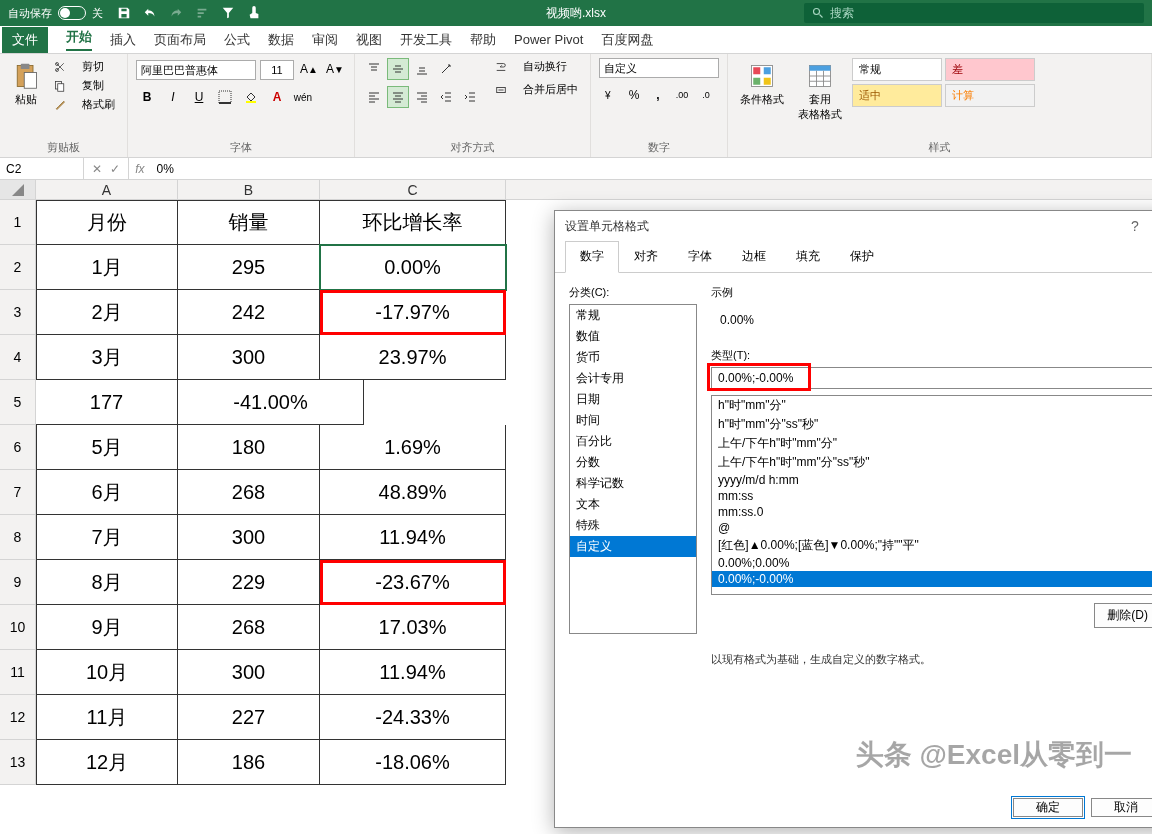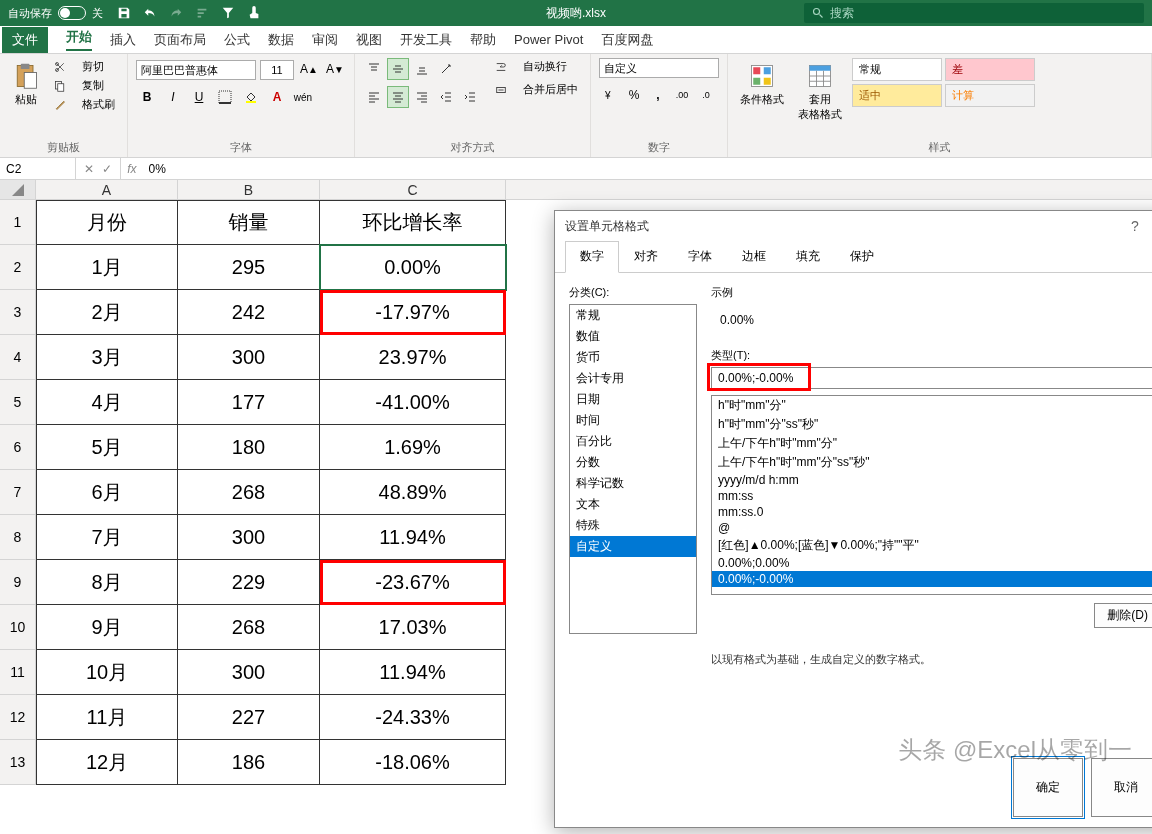--- a/index.html
+++ b/index.html
@@ -43,21 +43,21 @@
 .numfmt { border:1px solid #ababab; background:#fff; font-size:11px; height:20px; width:120px; padding:0 4px; }
 .stylegrid { display:grid; grid-template-columns:90px 90px; gap:3px; }
 .stylecell { border:1px solid #ccc; font-size:11px; padding:3px 6px; }
 .sc-normal { background:#fff; }
 .sc-bad { background:#ffc7ce; color:#9c0006; }
 .sc-neutral { background:#ffeb9c; color:#9c5700; }
 .sc-calc { background:#f2f2f2; color:#fa7d00; }
 
 
 .fbar { height:22px; border-bottom:1px solid #d4d4d4; display:flex; align-items:center; font-size:12px; }
-.namebox { width:76px; border-right:1px solid #d4d4d4; padding:2px 6px; height:100%; display:flex; align-items:center; }
+.namebox { width:84px; border-right:1px solid #d4d4d4; padding:2px 6px; height:100%; display:flex; align-items:center; }
 .fbaricons { display:flex; gap:8px; padding:0 8px; border-right:1px solid #d4d4d4; height:100%; align-items:center; color:#888;}
 .fxlabel { font-style:italic; color:#888; padding:0 6px; }
 .fxvalue { padding:0 6px; }
 
 
 .grid-area { position:relative; }
 .colheaders { display:flex; height:20px; background:#f3f2f1; border-bottom:1px solid #d4d4d4; }
 .corner { width:36px; border-right:1px solid #d4d4d4; background:#e6e6e6; display:flex; align-items:center; justify-content:center;}
 .corner::after { content:''; border:6px solid transparent; border-bottom-color:#888; border-right-color:#888; }
 .colh { border-right:1px solid #d4d4d4; display:flex; align-items:center; justify-content:center; font-size:14px; color:#333; }
@@ -90,24 +90,24 @@
 .type-label { font-size:11px; margin-bottom:4px; position:relative;}
 .type-input { width:100%; border:1px solid #888; height:22px; padding:0 6px; font-size:12px; }
 .type-input-wrap { position:relative; }
 .type-redbox { position:absolute; left:-4px; top:-4px; width:104px; height:28px; border:3px solid #ff0000; pointer-events:none;}
 .fmt-list { border:1px solid #888; height:200px; margin-top:6px; overflow:auto; font-size:12px;}
 .fmt-item { padding:1px 6px; }
 .fmt-item.sel { background:#0078d4; color:#fff;}
 .delbtn { float:right; margin-top:8px; border:1px solid #888; background:#fdfdfd; padding:3px 12px; font-size:12px;}
 .hint { clear:both; padding:24px 0 0; font-size:11px; color:#333;}
 .dlg-footer { position:absolute; bottom:10px; right:14px; display:flex; gap:8px;}
-.dlg-footer button { border:1px solid #888; background:#fdfdfd; padding:20px 22px; font-size:12px;}
+.dlg-footer button { border:1px solid #888; background:#fdfdfd; padding:0 22px; font-size:12px;}
 .dlg-footer .ok { outline:1px solid #0078d4; outline-offset:1px;}
 
-.watermark { position:absolute; right:20px; bottom:68px; font-size:24px; color:rgba(0,0,0,.35); font-weight:normal; pointer-events:none;}
+.watermark { position:absolute; right:20px; bottom:60px; font-size:28px; color:rgba(0,0,0,.35); font-weight:bold; pointer-events:none;}
 
 svg { display:block; }
 </style>
 </head>
 <body>
 
 <div class="titlebar">
   <div class="autosave">
     <span>自动保存</span>
     <span class="toggle"></span>
@@ -411,21 +411,20 @@
         <div class="cell cellC redbox">-17.97%</div>
       </div>
       <div class="datarow">
         <div class="rowh">4</div>
         <div class="cell cellA">3月</div>
         <div class="cell cellB">300</div>
         <div class="cell cellC">23.97%</div>
       </div>
       <div class="datarow">
         <div class="rowh">5</div>
-        <div class="cell cellA">4月</div>
         <div class="cell cellB">177</div>
         <div class="cell cellC">-41.00%</div>
       </div>
       <div class="datarow">
         <div class="rowh">6</div>
         <div class="cell cellA">5月</div>
         <div class="cell cellB">180</div>
         <div class="cell cellC">1.69%</div>
       </div>
       <div class="datarow">

